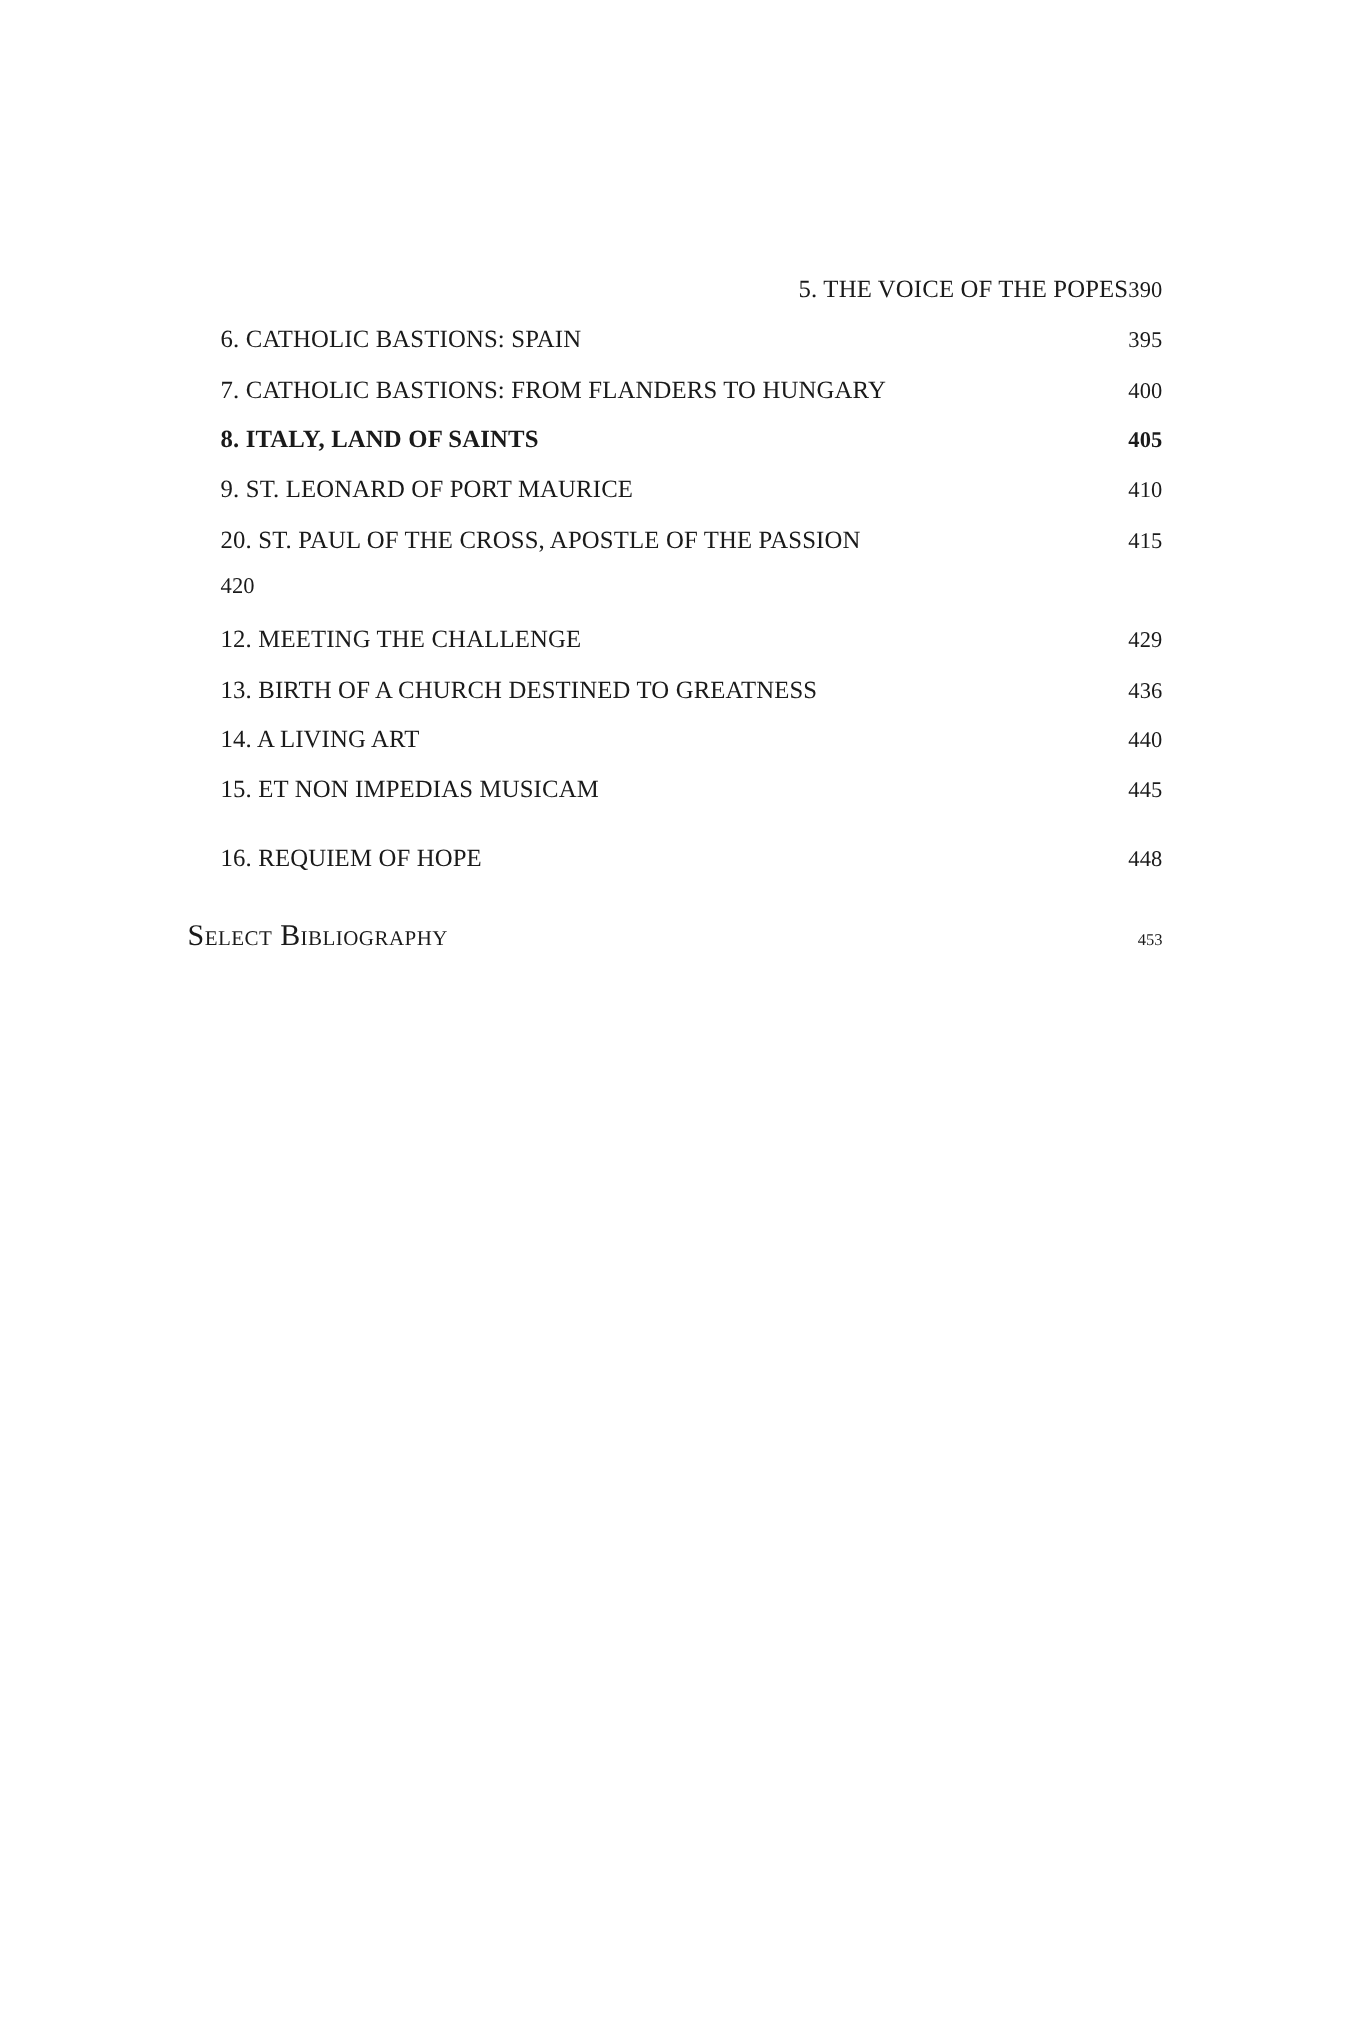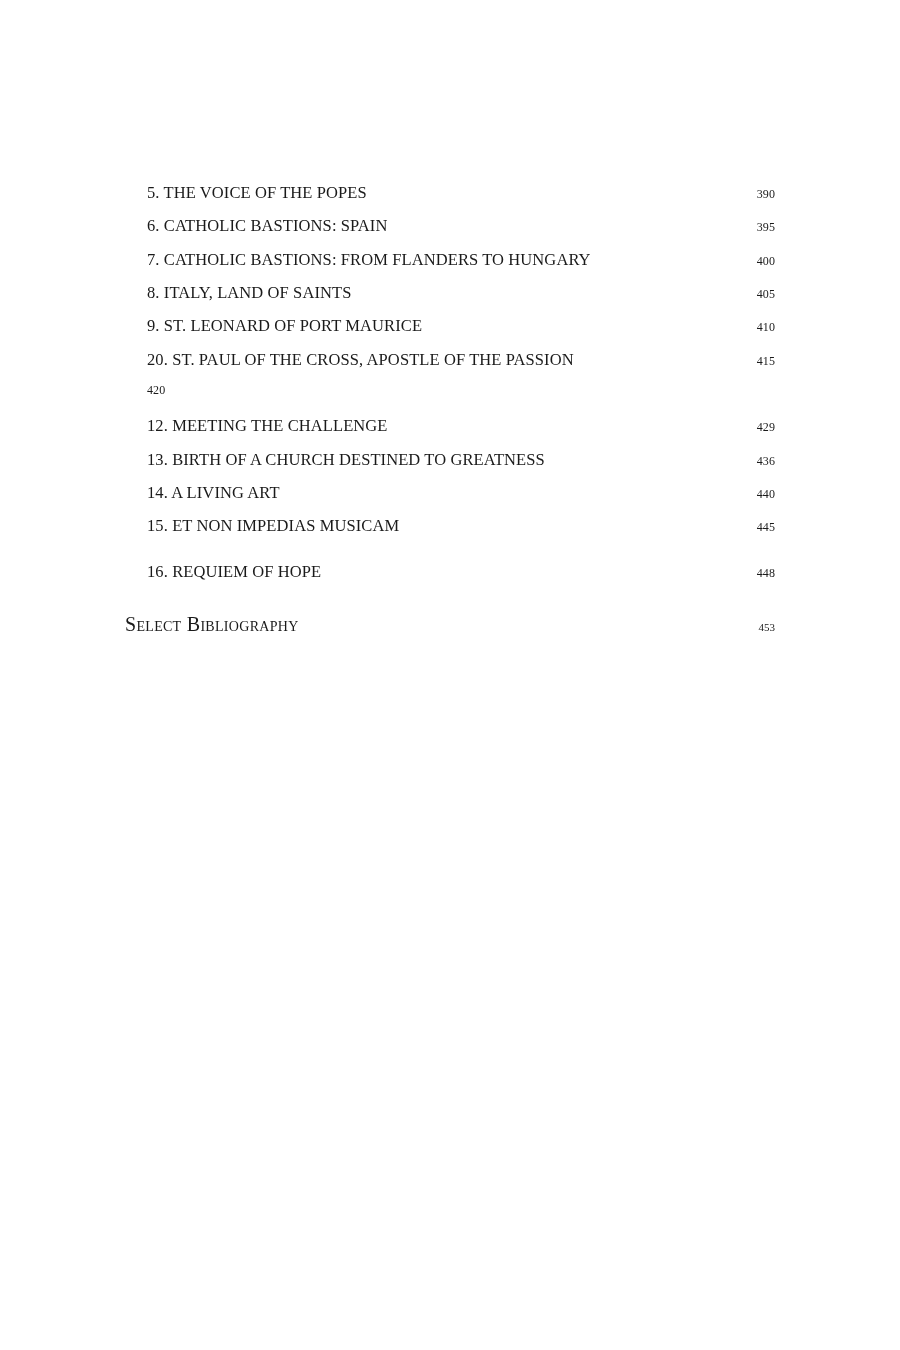--- a/index.html
+++ b/index.html
@@ -31,21 +31,21 @@
       align-items: baseline;
       font-size: 16.5px;
       letter-spacing: 0.1px;
     }
     .toc-entry .title {
       white-space: nowrap;
     }
     .toc-entry .page {
       white-space: nowrap;
       text-align: right;
-      font-size: 12px;
+      font-size: 15px;
     }
     .toc-section {
       position: absolute;
       left: 125px;
       width: 650px;
       height: 28px;
       display: flex;
       justify-content: space-between;
       align-items: baseline;
     }
@@ -56,36 +56,36 @@
     }
     .toc-section .page {
       font-size: 11px;
     }
   </style>
 </head>
 <body>
 
 <div class="toc">
 
-  <div class="toc-entry" style="top:183px;">
+  <div class="toc-entry" style="top:183px;justify-content:flex-end;">
     <span class="title"><span>5.</span> <span>THE VOICE OF THE POPES</span></span>
     <span class="page">390</span>
   </div>
 
   <div class="toc-entry" style="top:216px;">
     <span class="title"><span>6.</span> <span>CATHOLIC BASTIONS: SPAIN</span></span>
     <span class="page">395</span>
   </div>
 
   <div class="toc-entry" style="top:250px;">
     <span class="title"><span>7.</span> <span>CATHOLIC BASTIONS: FROM FLANDERS TO HUNGARY</span></span>
     <span class="page">400</span>
   </div>
 
-  <div class="toc-entry" style="top:283px;">
+  <div class="toc-entry" style="top:283px;font-weight:bold;">
     <span class="title"><span>8.</span> <span>ITALY, LAND OF SAINTS</span></span>
     <span class="page">405</span>
   </div>
 
   <div class="toc-entry" style="top:316px;">
     <span class="title"><span>9.</span> <span>ST. LEONARD OF PORT MAURICE</span></span>
     <span class="page">410</span>
   </div>
 
   <div class="toc-entry" style="top:350px;">

